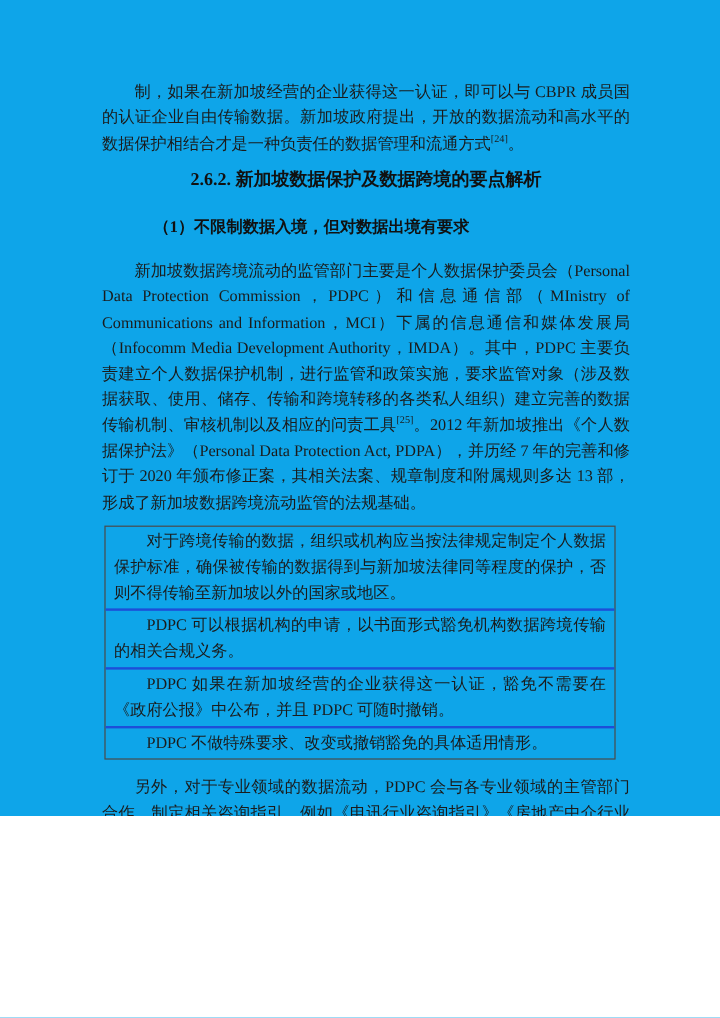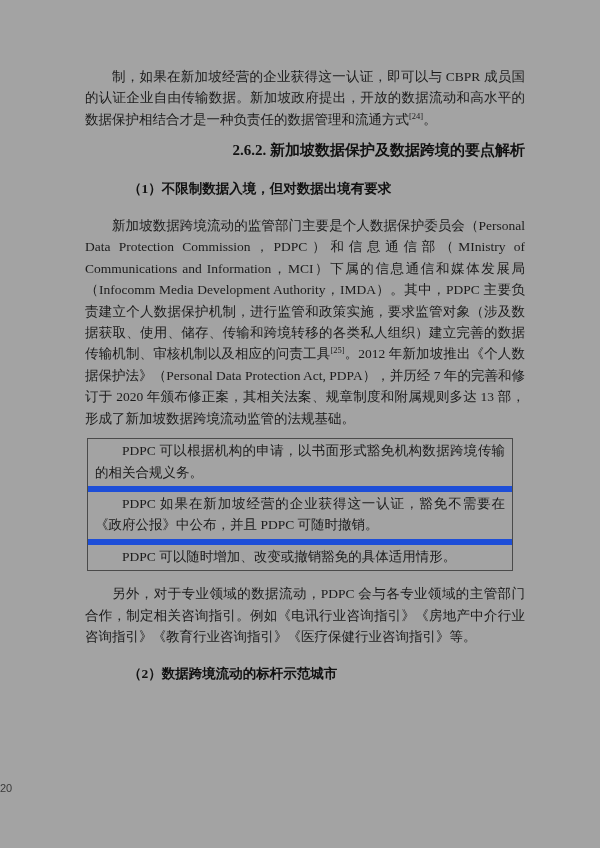--- a/index.html
+++ b/index.html
@@ -3,22 +3,22 @@
 <meta charset="utf-8">
 <style>
   html, body {
     margin: 0;
     padding: 0;
     background: #ffffff;
   }
   .page {
     position: relative;
     width: 600px;
-    height: 848px;
-    background: #a3a3a3;
+    height: 680px;
+    background: #0ea5e9;
     overflow: hidden;
     font-family: "Liberation Serif", "DejaVu Serif", serif;
     color: #1b1b1b;
   }
   .text-block {
     position: absolute;
     left: 85px;
     top: 66px;
     width: 440px;
     font-size: 13.5px;
@@ -27,21 +27,21 @@
   }
   .para {
     margin: 0;
     text-indent: 2em;
   }
   .h-main {
     margin: 10px 0 9px 0;
     font-size: 15px;
     font-weight: bold;
     text-indent: 0;
-    text-align: right;
+    text-align: center;
     color: #111;
   }
   .h-sub {
     margin: 16px;
     font-weight: bold;
     text-indent: 2em;
     text-align: left;
     color: #111;
   }
   sup.cite {
@@ -51,21 +51,21 @@
   }
   .rule-box {
     margin: 9px 12px 12px 2px;
     border: 1px solid #4a4a4a;
   }
   .rule-row {
     margin: 0;
     padding: 1px 7px 3px 7px;
     text-indent: 2em;
     text-align: justify;
-    border-top: 6px solid #1d4ed8;
+    border-top: 2px solid #1d4ed8;
   }
   .rule-row:first-child {
     border-top: none;
   }
   .page-num {
     position: absolute;
     top: 782px;
     left: 0;
     right: 0;
     text-align: left;
@@ -84,23 +84,24 @@
 
     <p class="h-main">2.6.2. 新加坡数据保护及数据跨境的要点解析</p>
 
     <p class="h-sub">（1）不限制数据入境，但对数据出境有要求</p>
 
 
     <p class="para"><span>新加坡数据跨境流动的监管部门主要是个人数据保护委员会（Personal Data Protection Commission，PDPC）和信息通信部（MInistry of Communications and Information，MCI）下属的信息通信和媒体发展局（Infocomm Media Development Authority，IMDA）。其中，PDPC 主要负责建立个人数据保护机制，进行监管和政策实施，要求监管对象（涉及数据获取、使用、储存、传输和跨境转移的各类私人组织）建立完善的数据传输机制、审核机制以及相应的问责工具</span><sup class="cite">[25]</sup><span>。2012 年新加坡推出《个人数据保护法》（Personal Data Protection Act, PDPA），并历经 7 年的完善和修订于 2020 年颁布修正案，其相关法案、规章制度和附属规则多达 13 部，形成了新加坡数据跨境流动监管的法规基础。</span></p>
 
 
     <div class="rule-box">
+      <p class="rule-row">对于跨境传输的数据，组织或机构应当按法律规定制定个人数据保护标准，确保被传输的数据得到与新加坡法律同等程度的保护，否则不得传输至新加坡以外的国家或地区。</p>
       <p class="rule-row">PDPC 可以根据机构的申请，以书面形式豁免机构数据跨境传输的相关合规义务。</p>
       <p class="rule-row">PDPC 如果在新加坡经营的企业获得这一认证，豁免不需要在《政府公报》中公布，并且 PDPC 可随时撤销。</p>
-      <p class="rule-row">PDPC 可以随时增加、改变或撤销豁免的具体适用情形。</p>
+      <p class="rule-row">PDPC 不做特殊要求、改变或撤销豁免的具体适用情形。</p>
     </div>
 
     <p class="para">另外，对于专业领域的数据流动，PDPC 会与各专业领域的主管部门合作，制定相关咨询指引。例如《电讯行业咨询指引》《房地产中介行业咨询指引》《教育行业咨询指引》《医疗保健行业咨询指引》等。</p>
 
     <p class="h-sub">（2）数据跨境流动的标杆示范城市</p>
 
   </div>
 
   <div class="page-num">20</div>
 </div>

